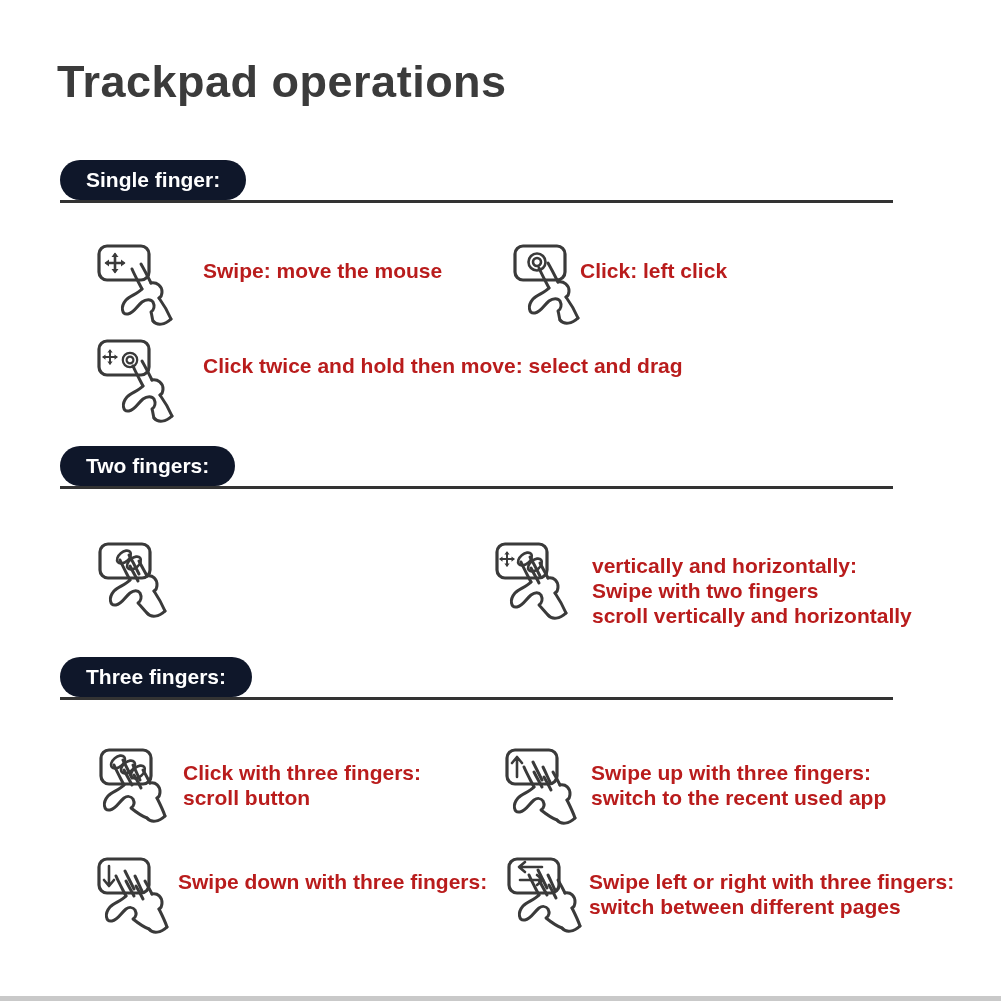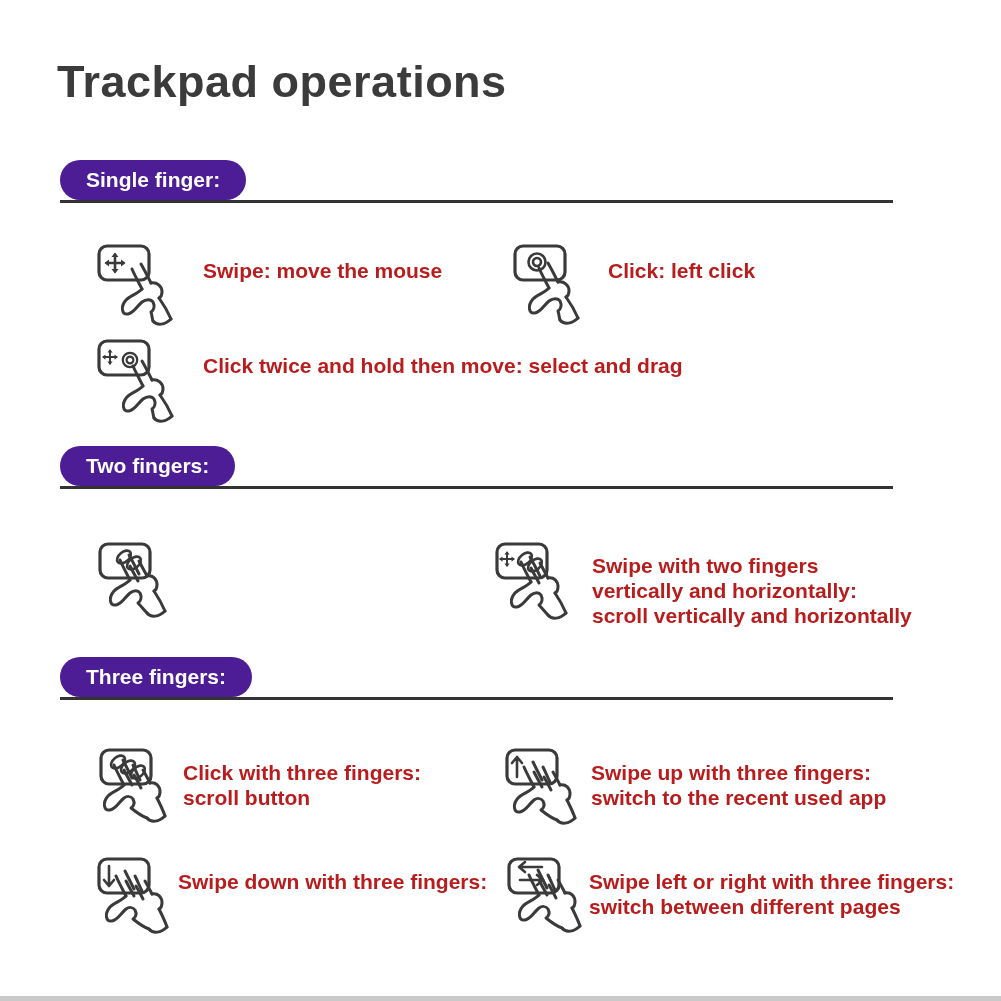--- a/index.html
+++ b/index.html
@@ -1,20 +1,20 @@
 <!DOCTYPE html>
 <html><head>
 <meta charset="utf-8">
 <style>
   html,body{margin:0;padding:0;background:#fff;}
   .page{position:relative;width:1001px;height:1001px;background:#ffffff;overflow:hidden;
         font-family:"Liberation Sans",sans-serif;color:#3a3a3a;}
   .title{position:absolute;left:57px;top:56px;font-size:45px;font-weight:700;letter-spacing:0.5px;color:#3b3b3b;}
   .sec{position:absolute;left:60px;width:833px;height:40px;border-bottom:3px solid #333333;}
-  .pill{position:absolute;left:0;bottom:0;height:40px;line-height:40px;background:#4c1d95;color:#ffffff;
+  .pill{position:absolute;left:0;bottom:0;height:40px;line-height:40px;background:#0f172a;color:#ffffff;
         border-radius:22px;padding:0 26px;font-size:21px;font-weight:700;white-space:nowrap;}
   .itext{position:absolute;font-size:21px;font-weight:700;line-height:25px;color:#b91c1c;white-space:nowrap;}
   .icon-wrap{position:absolute;width:100px;height:90px;}
   .bottom-bar{position:absolute;left:0;bottom:0;width:1001px;height:5px;background:#c9c9c9;}
   svg.gicon{display:block;}
 </style>
 </head>
 <body>
 
 <div class="page">
@@ -102,21 +102,21 @@
     <div>Swipe: move the mouse</div>
   </div>
 
   <div class="icon-wrap" style="left:512px;top:242px">
     <svg class="gicon" viewBox="0 0 100 90" width="100" height="90">
       <use href="#pad"></use>
         <use href="#glyph-tap" transform="translate(25,20)"></use>
         <use href="#hand1" transform="translate(31,23)"></use>
     </svg>
   </div>
-  <div class="itext" style="left:608px;top:258px">
+  <div class="itext" style="left:580px;top:258px">
     <div>Click: left click</div>
   </div>
 
   <div class="icon-wrap" style="left:96px;top:337px">
     <svg class="gicon" viewBox="0 0 100 90" width="100" height="90">
       <use href="#pad"></use>
         <use href="#glyph-move" transform="translate(14,20) scale(0.75)"></use>
       <use href="#glyph-tap" transform="translate(34,23) scale(0.85)"></use>
         <use href="#hand1" transform="translate(41,26)"></use>
     </svg>
@@ -139,22 +139,22 @@
 
   <div class="icon-wrap" style="left:494px;top:540px">
     <svg class="gicon" viewBox="0 0 100 90" width="100" height="90">
       <use href="#pad"></use>
         <use href="#glyph-move" transform="translate(13,19) scale(0.75)"></use>
       <use href="#glyph-tap2" transform="translate(31,19)"></use>
         <use href="#hand2" transform="translate(31,19)"></use>
     </svg>
   </div>
   <div class="itext" style="left:592px;top:553px">
+    <div>vertically and horizontally:</div>
     <div>Swipe with two fingers</div>
-    <div>vertically and horizontally:</div>
     <div>scroll vertically and horizontally</div>
   </div>
 
   <div class="sec" style="top:657px">
     <div class="pill">Three fingers:</div>
   </div>
 
   <div class="icon-wrap" style="left:98px;top:746px">
     <svg class="gicon" viewBox="0 0 100 90" width="100" height="90">
       <use href="#pad"></use>

